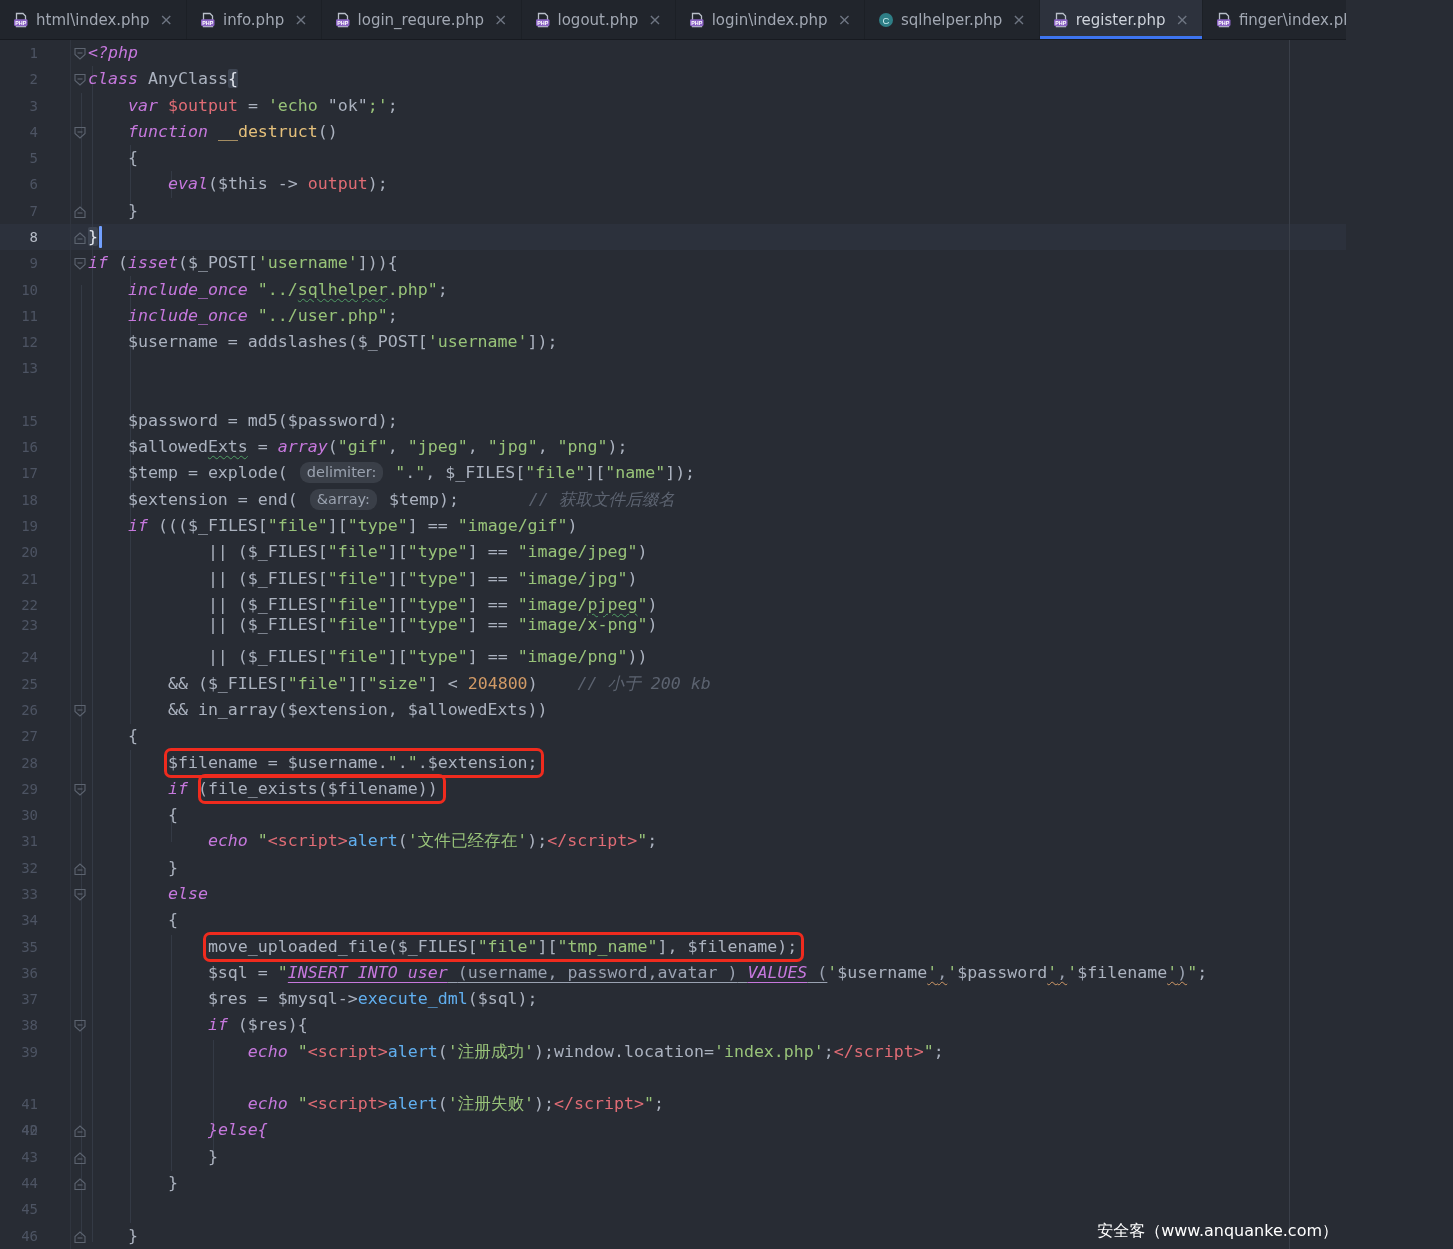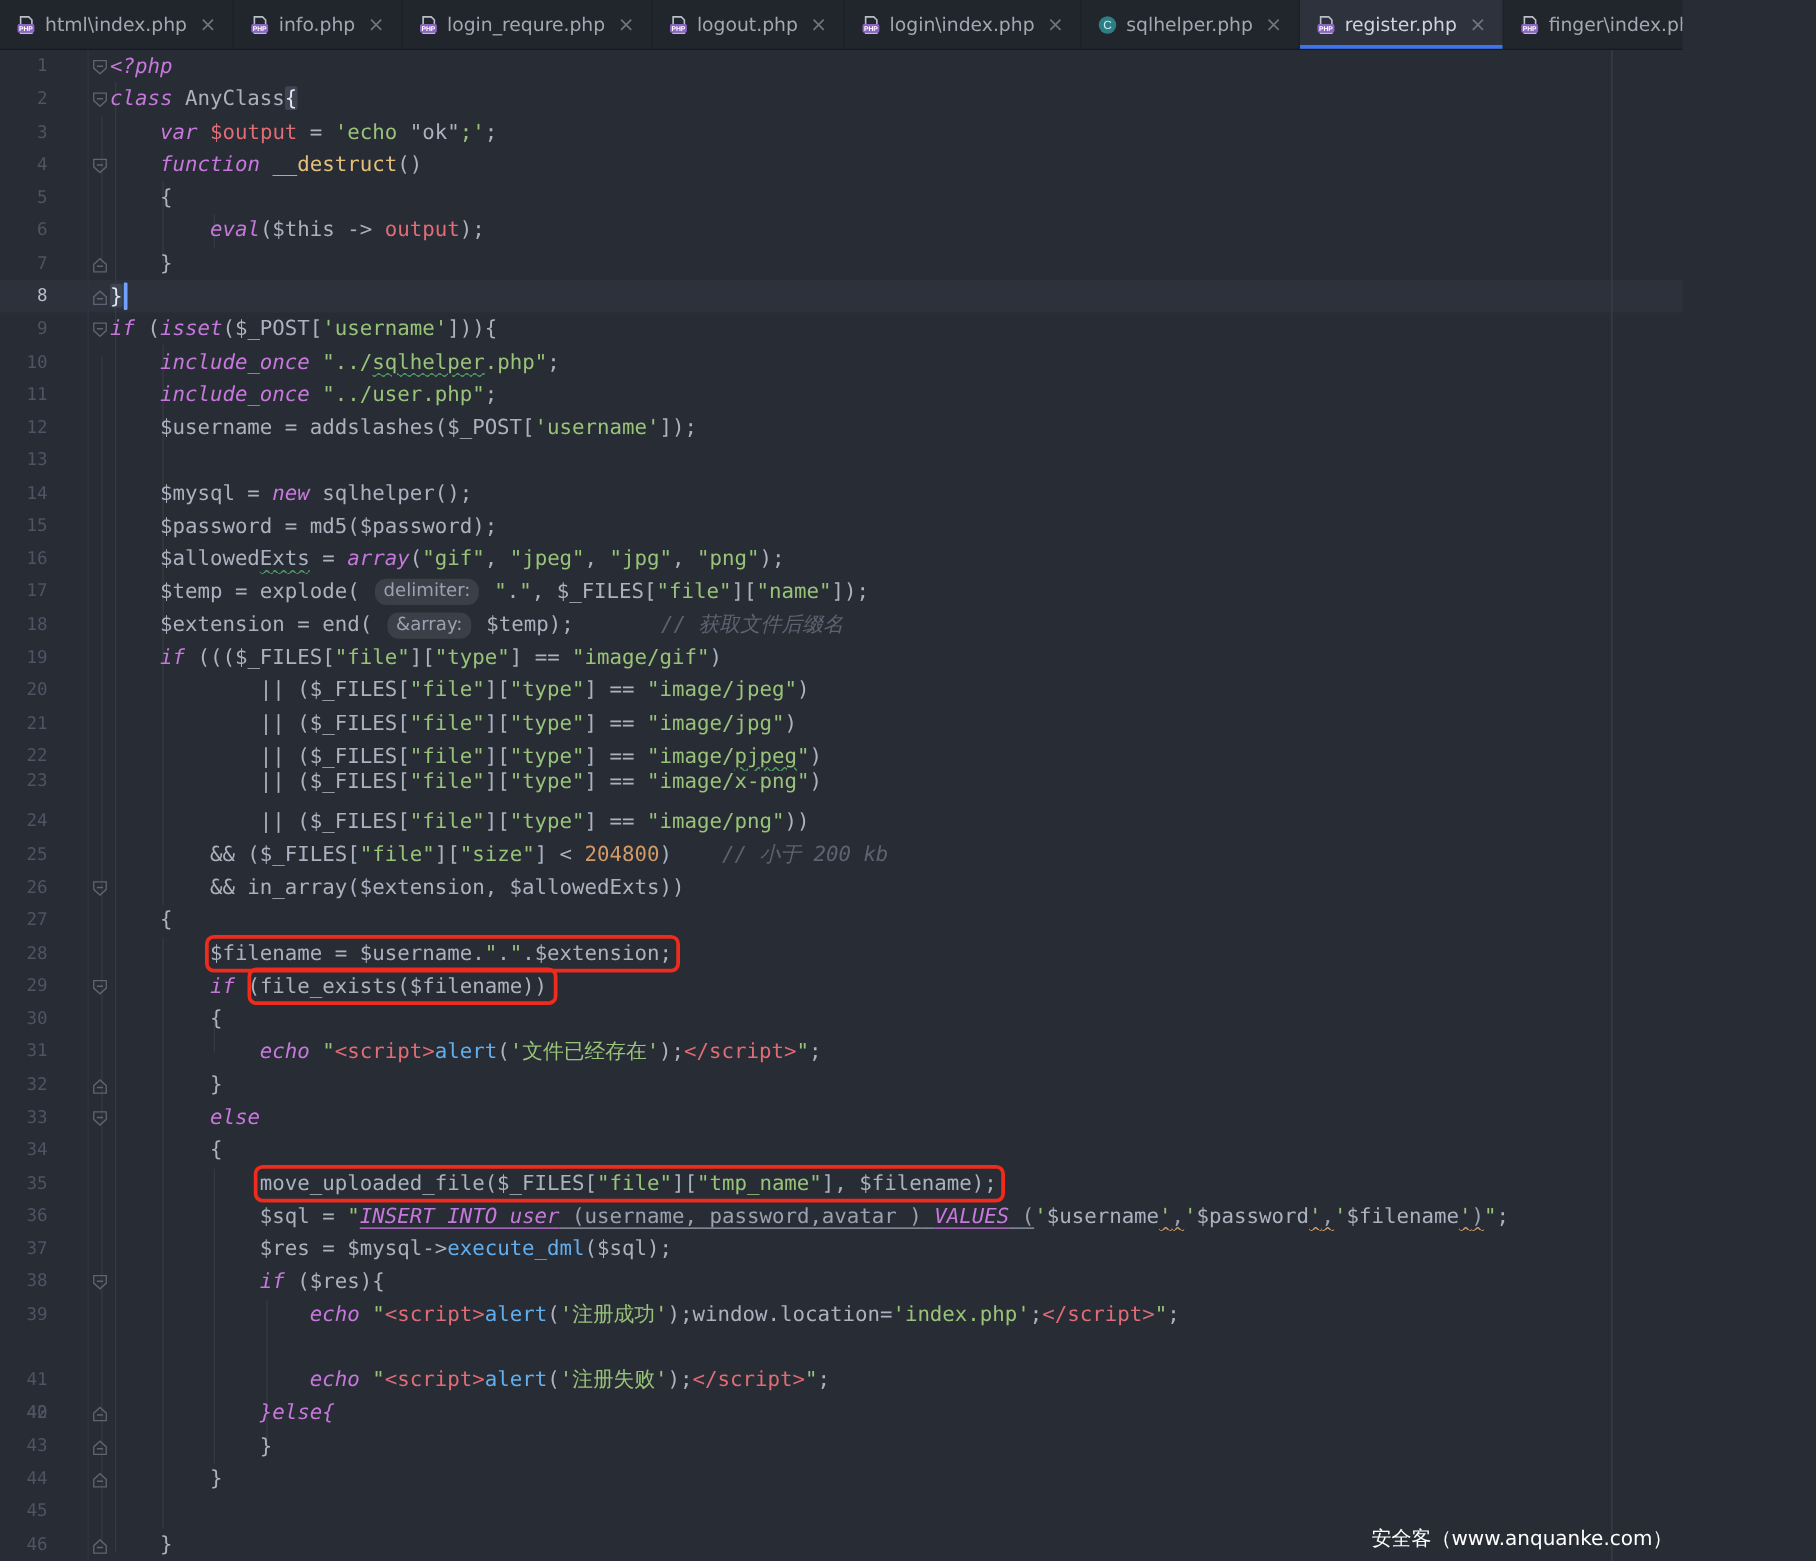--- a/index.html
+++ b/index.html
@@ -226,24 +226,20 @@
         <span class="lnum">11</span>
         <span class="codetext"><span class="s-txt">    </span><span class="s-kw">include_once</span><span class="s-txt"> </span><span class="s-str">"../user.php"</span><span class="s-txt">;</span></span>
       </div>
       <div class="row" style="top: 289.08px;">
         <span class="lnum">12</span>
         <span class="codetext"><span class="s-txt">    $username = addslashes($_POST[</span><span class="s-str">'username'</span><span class="s-txt">]);</span></span>
       </div>
       <div class="row" style="top: 315.36px;">
         <span class="lnum">13</span>
       </div>
-      <div class="row" style="top: 341.64px;">
-        <span class="lnum">14</span>
-        <span class="codetext"><span class="s-txt">    $mysql = </span><span class="s-kw">new</span><span class="s-txt"> sqlhelper();</span></span>
-      </div>
       <div class="row" style="top: 367.92px;">
         <span class="lnum">15</span>
         <span class="codetext"><span class="s-txt">    $password = md5($password);</span></span>
       </div>
       <div class="row" style="top: 394.2px;">
         <span class="lnum">16</span>
         <span class="codetext"><span class="s-txt">    $allowed</span><span class="s-txt u-g">Exts</span><span class="s-txt"> = </span><span class="s-kw">array</span><span class="s-txt">(</span><span class="s-str">"gif"</span><span class="s-txt">, </span><span class="s-str">"jpeg"</span><span class="s-txt">, </span><span class="s-str">"jpg"</span><span class="s-txt">, </span><span class="s-str">"png"</span><span class="s-txt">);</span></span>
       </div>
       <div class="row" style="top: 420.48px;">
         <span class="lnum">17</span>

